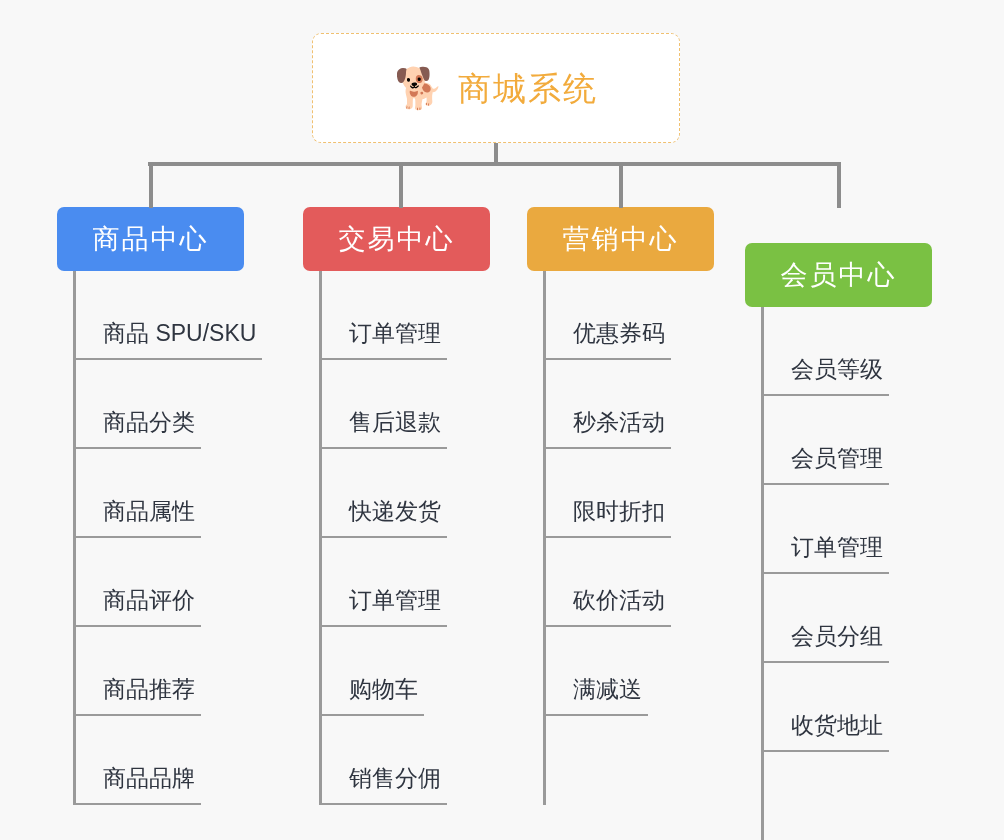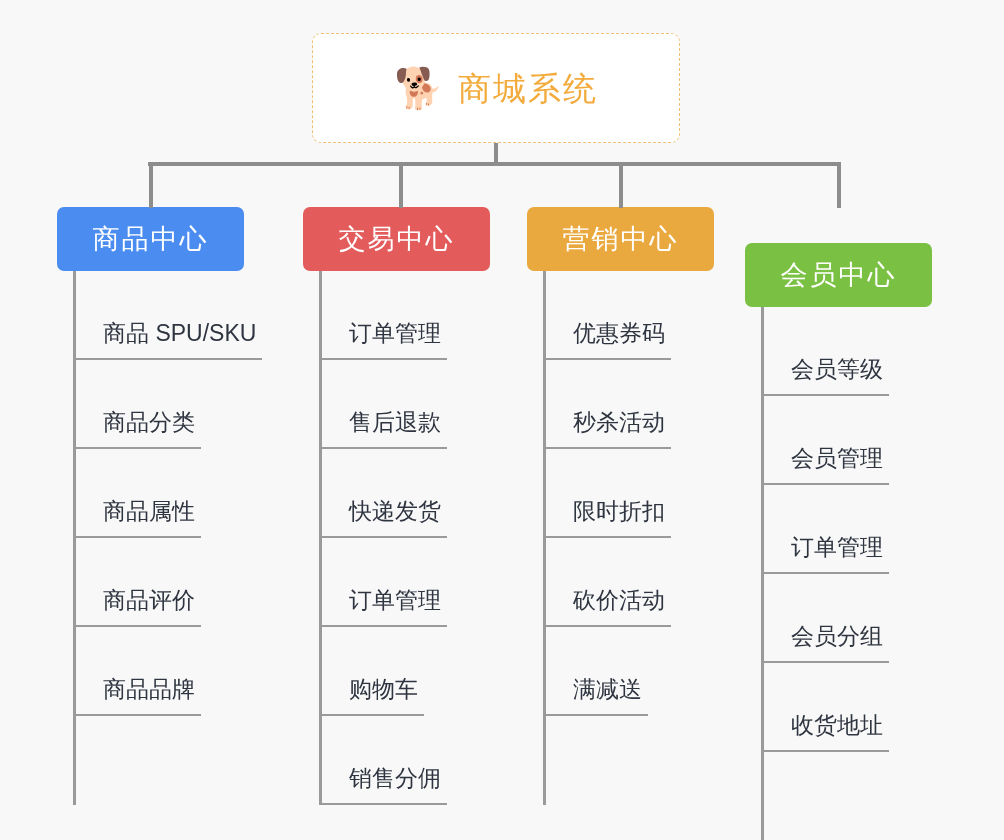--- a/index.html
+++ b/index.html
@@ -140,20 +140,23 @@
           <li class="leaf-item">
             <span class="leaf-label">商品分类</span>
           </li>
           <li class="leaf-item">
             <span class="leaf-label">商品属性</span>
           </li>
           <li class="leaf-item">
             <span class="leaf-label">商品评价</span>
           </li>
           <li class="leaf-item">
+            <span class="leaf-label">商品推荐</span>
+          </li>
+          <li class="leaf-item">
             <span class="leaf-label">商品品牌</span>
           </li>
         </ul>
       </div>
       <div class="branch" style="left: 303px;">
         <div class="branch-header" style="background: rgb(227, 91, 91);">交易中心</div>
         <div class="branch-spine" style="height: 534px;"></div>
         <ul class="leaf-list">
           <li class="leaf-item">
             <span class="leaf-label">订单管理</span>

